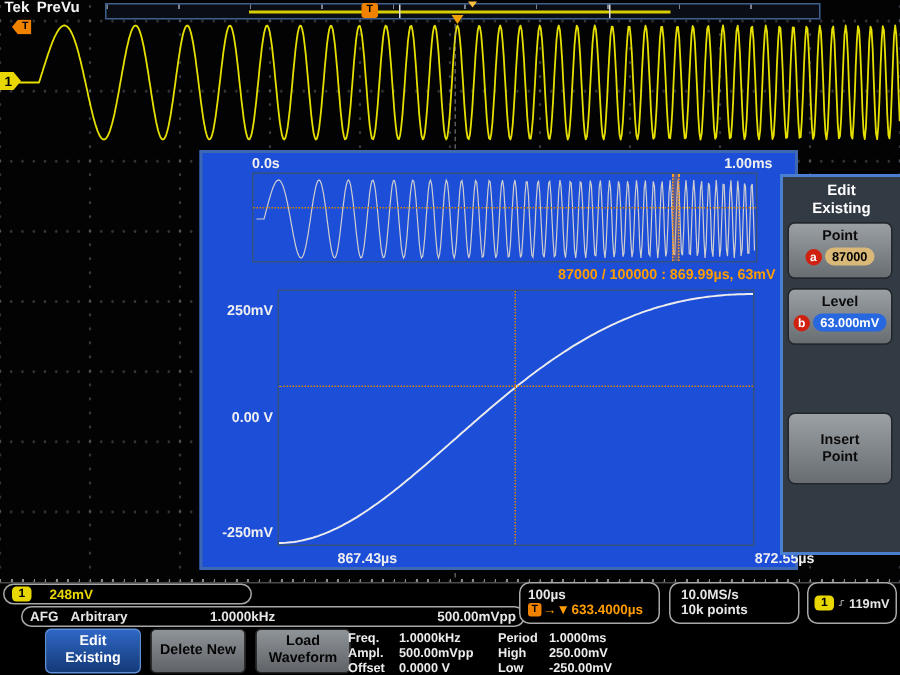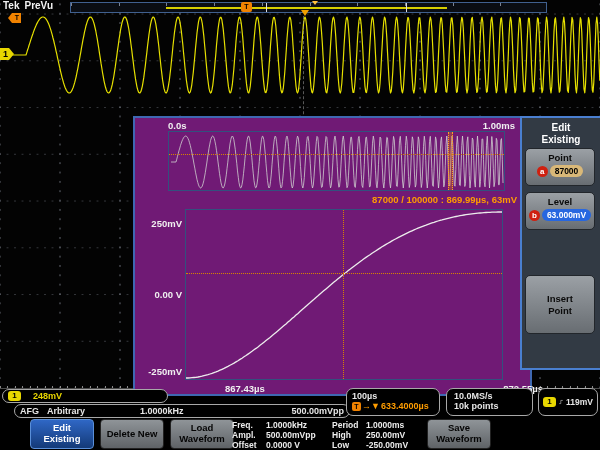--- a/index.html
+++ b/index.html
@@ -28,22 +28,22 @@
   .rbar-t{position:absolute;left:170px;top:-1px;width:11px;height:10px;background:#f08200;border-radius:2px;
     color:#000;font-size:7px;font-weight:bold;text-align:center;line-height:10px;}
   .tri{width:0;height:0;border-left:4px solid transparent;border-right:4px solid transparent;border-top:6px solid #f0a000;}
   .tri.small{border-left-width:3px;border-right-width:3px;border-top-width:4px;border-top-color:#ffc13d;}
   
   .ch1m{position:absolute;left:0;top:48px;width:14px;height:12px;background:#e8d700;z-index:3;
     clip-path:polygon(0 0,9px 0,14px 6px,9px 12px,0 12px);color:#000;font-size:9px;font-weight:bold;line-height:12px;padding-left:3px;box-sizing:border-box;}
   .tlm{position:absolute;left:8px;top:13px;width:13px;height:10px;background:#f08200;z-index:3;
     clip-path:polygon(0 5px,4px 0,13px 0,13px 10px,4px 10px);color:#000;font-size:7px;font-weight:bold;line-height:10px;text-align:right;padding-right:2px;box-sizing:border-box;}
   
-  .editor{position:absolute;left:133px;top:100px;width:399px;height:280px;background:#701a75;
-    border:2px solid #3f68b2;box-sizing:border-box;z-index:10;margin-top:16px;}
+  .editor{position:absolute;left:133px;top:100px;width:399px;height:280px;background:#1d4ed8;
+    border:2px solid #3f68b2;box-sizing:border-box;z-index:10;}
   .ov-label{position:absolute;top:2px;color:#f0f0f0;font-size:9.5px;font-weight:bold;}
   .ov-plot{position:absolute;left:33px;top:13px;width:337px;height:60px;border:1px solid #33507e;box-sizing:border-box;}
   .ov-zero{position:absolute;left:0;top:22px;width:100%;height:0;border-top:1px dotted #d88400;}
   .ov-cursor{position:absolute;left:279px;top:0;width:5px;height:100%;background:rgba(240,130,0,.30);border-left:1px dotted #ffa020;border-right:1px dotted #ffa020;box-sizing:border-box;}
   .cursor-readout{position:absolute;top:76px;right:13px;color:#ff9d00;font-size:9.5px;font-weight:bold;}
   .main-plot{position:absolute;left:50px;top:91px;width:318px;height:171px;border:1px solid #33507e;box-sizing:border-box;}
   .ch-v{position:absolute;left:157px;top:0;width:0;height:100%;border-left:1px dotted #d88400;}
   .ch-h{position:absolute;left:0;top:63px;width:100%;height:0;border-top:1px dotted #d88400;}
   .yl{position:absolute;left:0;width:47px;text-align:right;font-size:9.5px;font-weight:bold;color:#f0f0f0;}
   .xl{position:absolute;top:265px;color:#f0f0f0;font-size:9.5px;font-weight:bold;padding-left:40px;}
@@ -54,21 +54,21 @@
   .ptitle{position:absolute;top:4px;left:0;width:100%;text-align:center;color:#fff;font-weight:bold;font-size:10px;line-height:1.2;}
   .ptitle span{display:inline-block;width:48px;}
   .pbtn{position:absolute;left:3px;width:70px;background:linear-gradient(#9ba0a5,#686d72);
     border:1px solid #22262b;border-radius:5px;color:#0b0b0b;font-weight:bold;font-size:9.5px;text-align:center;box-sizing:border-box;}
   .pbtn .blabel{display:block;margin-top:3px;}
   .badge-row{display:flex;align-items:center;justify-content:center;gap:2px;margin-top:2px;}
   .knob{width:11px;height:11px;border-radius:50%;background:#cf2010;color:#fff;font-size:8px;font-weight:bold;line-height:11px;text-align:center;flex:0 0 auto;}
   .pill{height:12px;border-radius:6px;font-size:8.5px;font-weight:bold;line-height:12px;padding:0 5px;white-space:nowrap;}
   .pill.tan{background:#d9b878;color:#000;}
   .pill.blue{background:#2767e0;color:#fff;}
-  .pbtn.tall{height:59px;display:flex;align-items:center;justify-content:center;}
+  .pbtn.tall{height:48px;display:flex;align-items:center;justify-content:center;}
   .pbtn.tall span{display:inline-block;width:42px;line-height:1.2;}
   
   .sbox{position:absolute;border:1px solid #a8a8a8;border-radius:7px;background:#000;box-sizing:border-box;z-index:12;}
   .ybadge{display:inline-block;width:13px;height:10px;background:#e8d700;border-radius:3px;color:#000;
     font-size:8px;font-weight:bold;text-align:center;line-height:10px;flex:0 0 auto;}
   .obadge{display:inline-block;width:9px;height:9px;background:#f08200;border-radius:2px;color:#000;
     font-size:7px;font-weight:bold;text-align:center;line-height:9px;flex:0 0 auto;}
   .row-flex{display:flex;align-items:center;}
   .stext{color:#e6e6e6;font-size:9px;font-weight:bold;white-space:nowrap;}
   .ytext{color:#e8d700;font-size:9px;font-weight:bold;}
@@ -220,16 +220,13 @@
     <span>Ampl.</span>
     <span>500.00mVpp</span>
     <span>High</span>
     <span>250.00mV</span>
     <span>Offset</span>
     <span>0.0000 V</span>
     <span>Low</span>
     <span>-250.00mV</span>
   </div>
 
-  <div class="bbtn" style="left:427px;width:64px;">
-    <span>Save Waveform</span>
-  </div>
 </div>
 
 </body></html>

